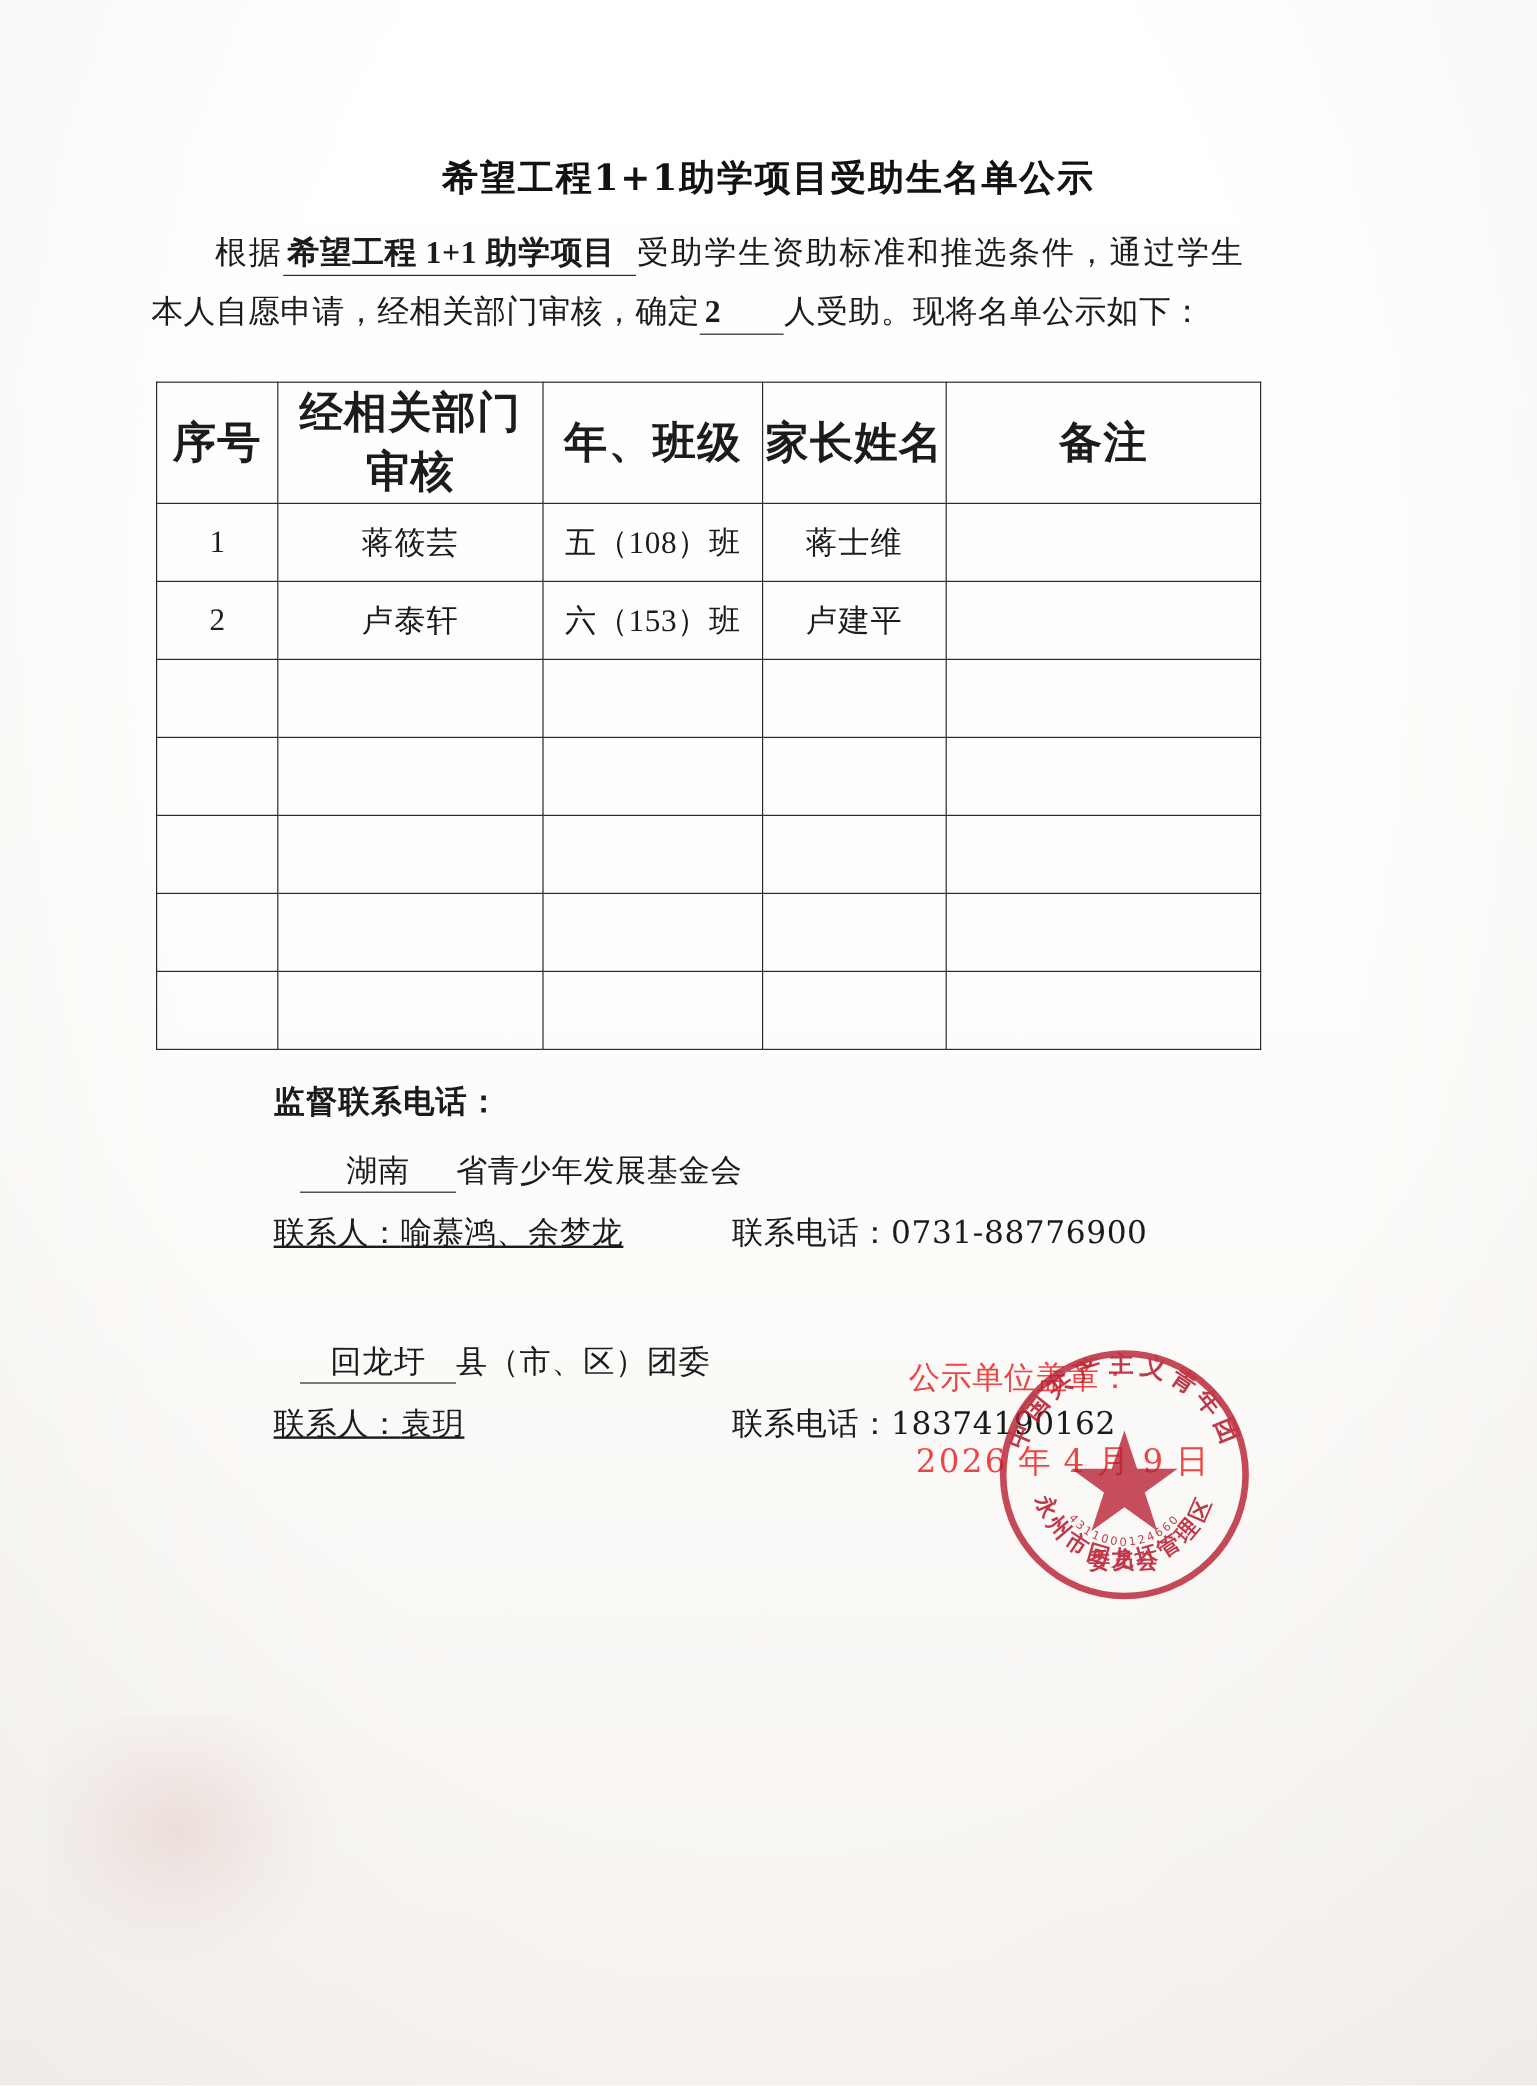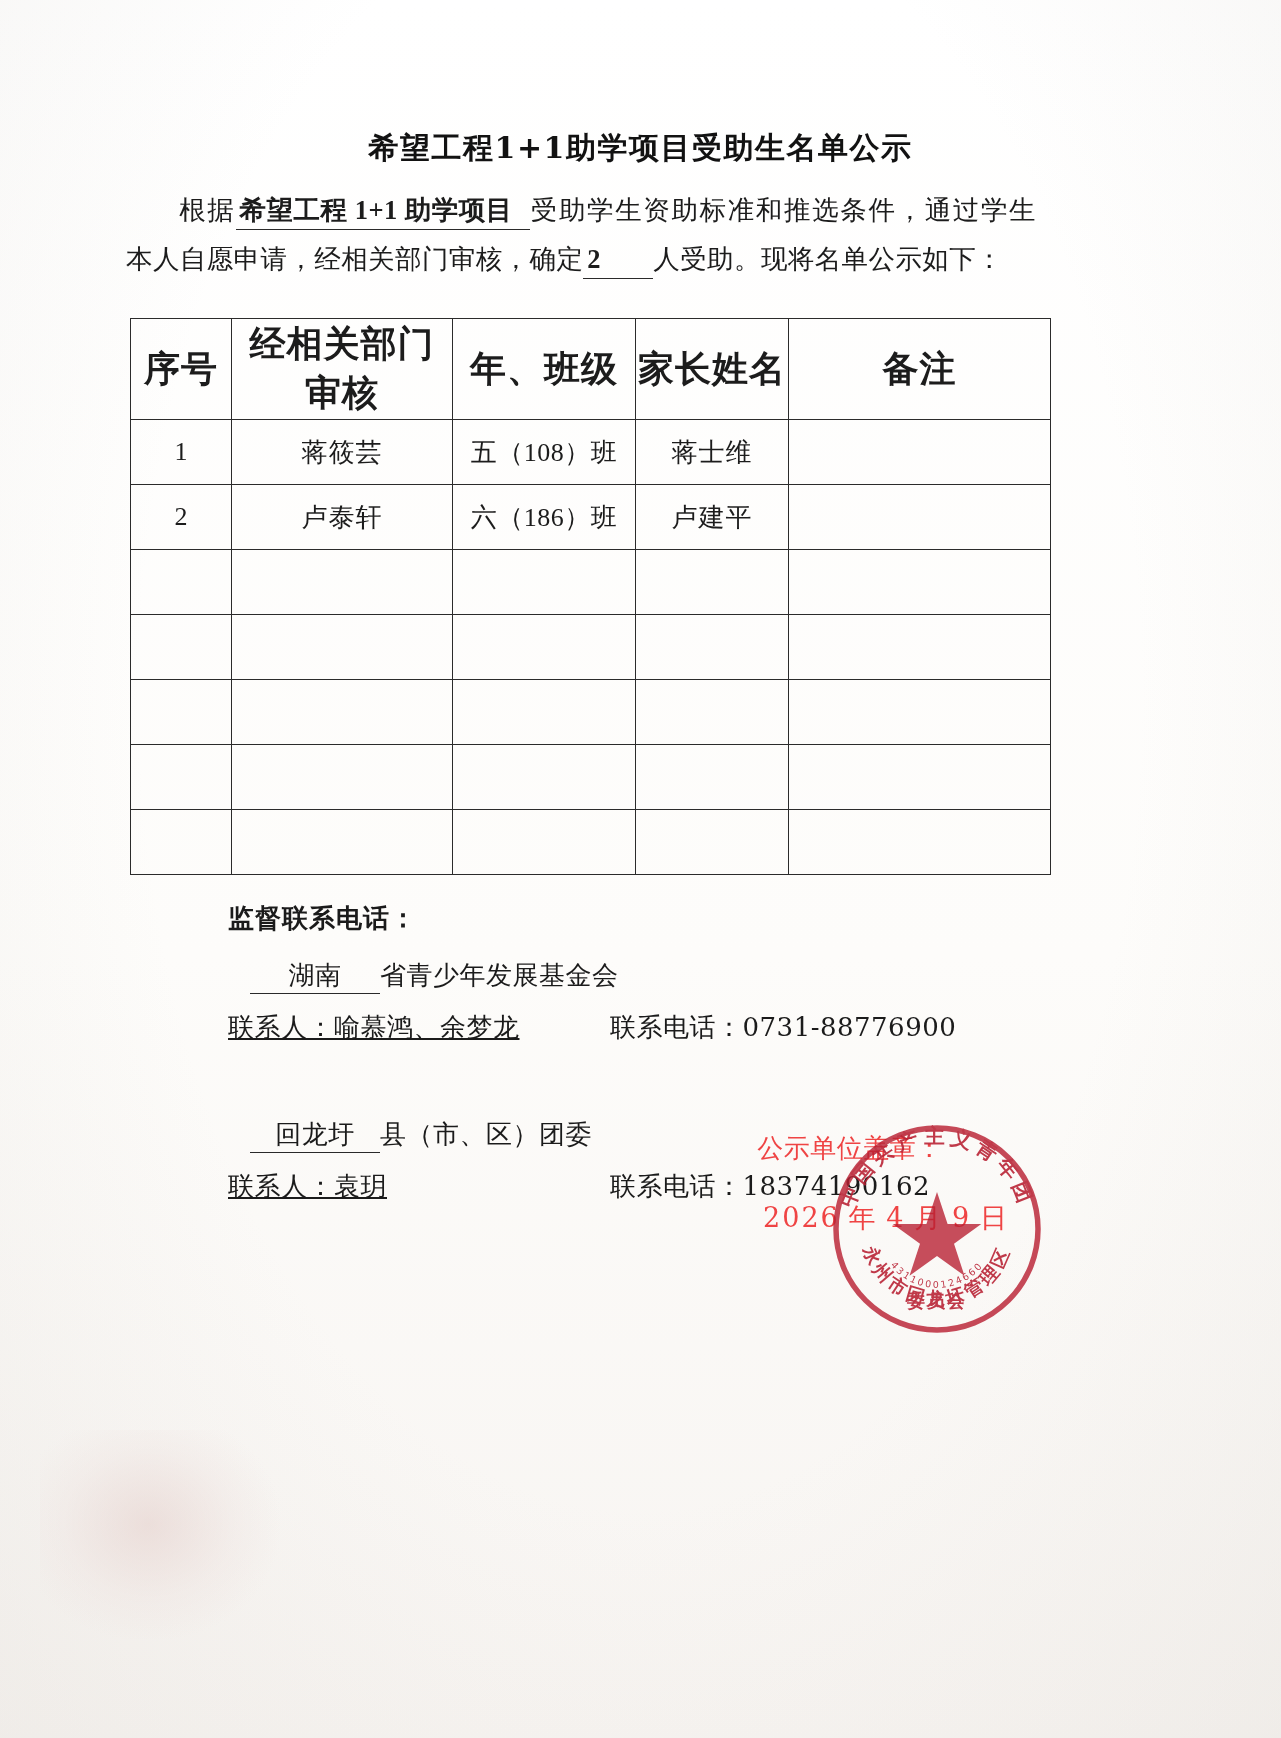--- a/index.html
+++ b/index.html
@@ -198,21 +198,21 @@
       <tr>
         <td class="cell-num">1</td>
         <td class="cell-hand">蒋筱芸</td>
         <td class="cell-class">五（108）班</td>
         <td class="cell-hand">蒋士维</td>
         <td></td>
       </tr>
       <tr>
         <td class="cell-num">2</td>
         <td class="cell-hand">卢泰轩</td>
-        <td class="cell-class">六（186）班</td>
+        <td class="cell-class">六（153）班</td>
         <td class="cell-hand">卢建平</td>
         <td></td>
       </tr>
       <tr>
         <td class="cell-num"></td>
         <td class="cell-hand"></td>
         <td class="cell-class"></td>
         <td class="cell-hand"></td>
         <td></td>
       </tr>

